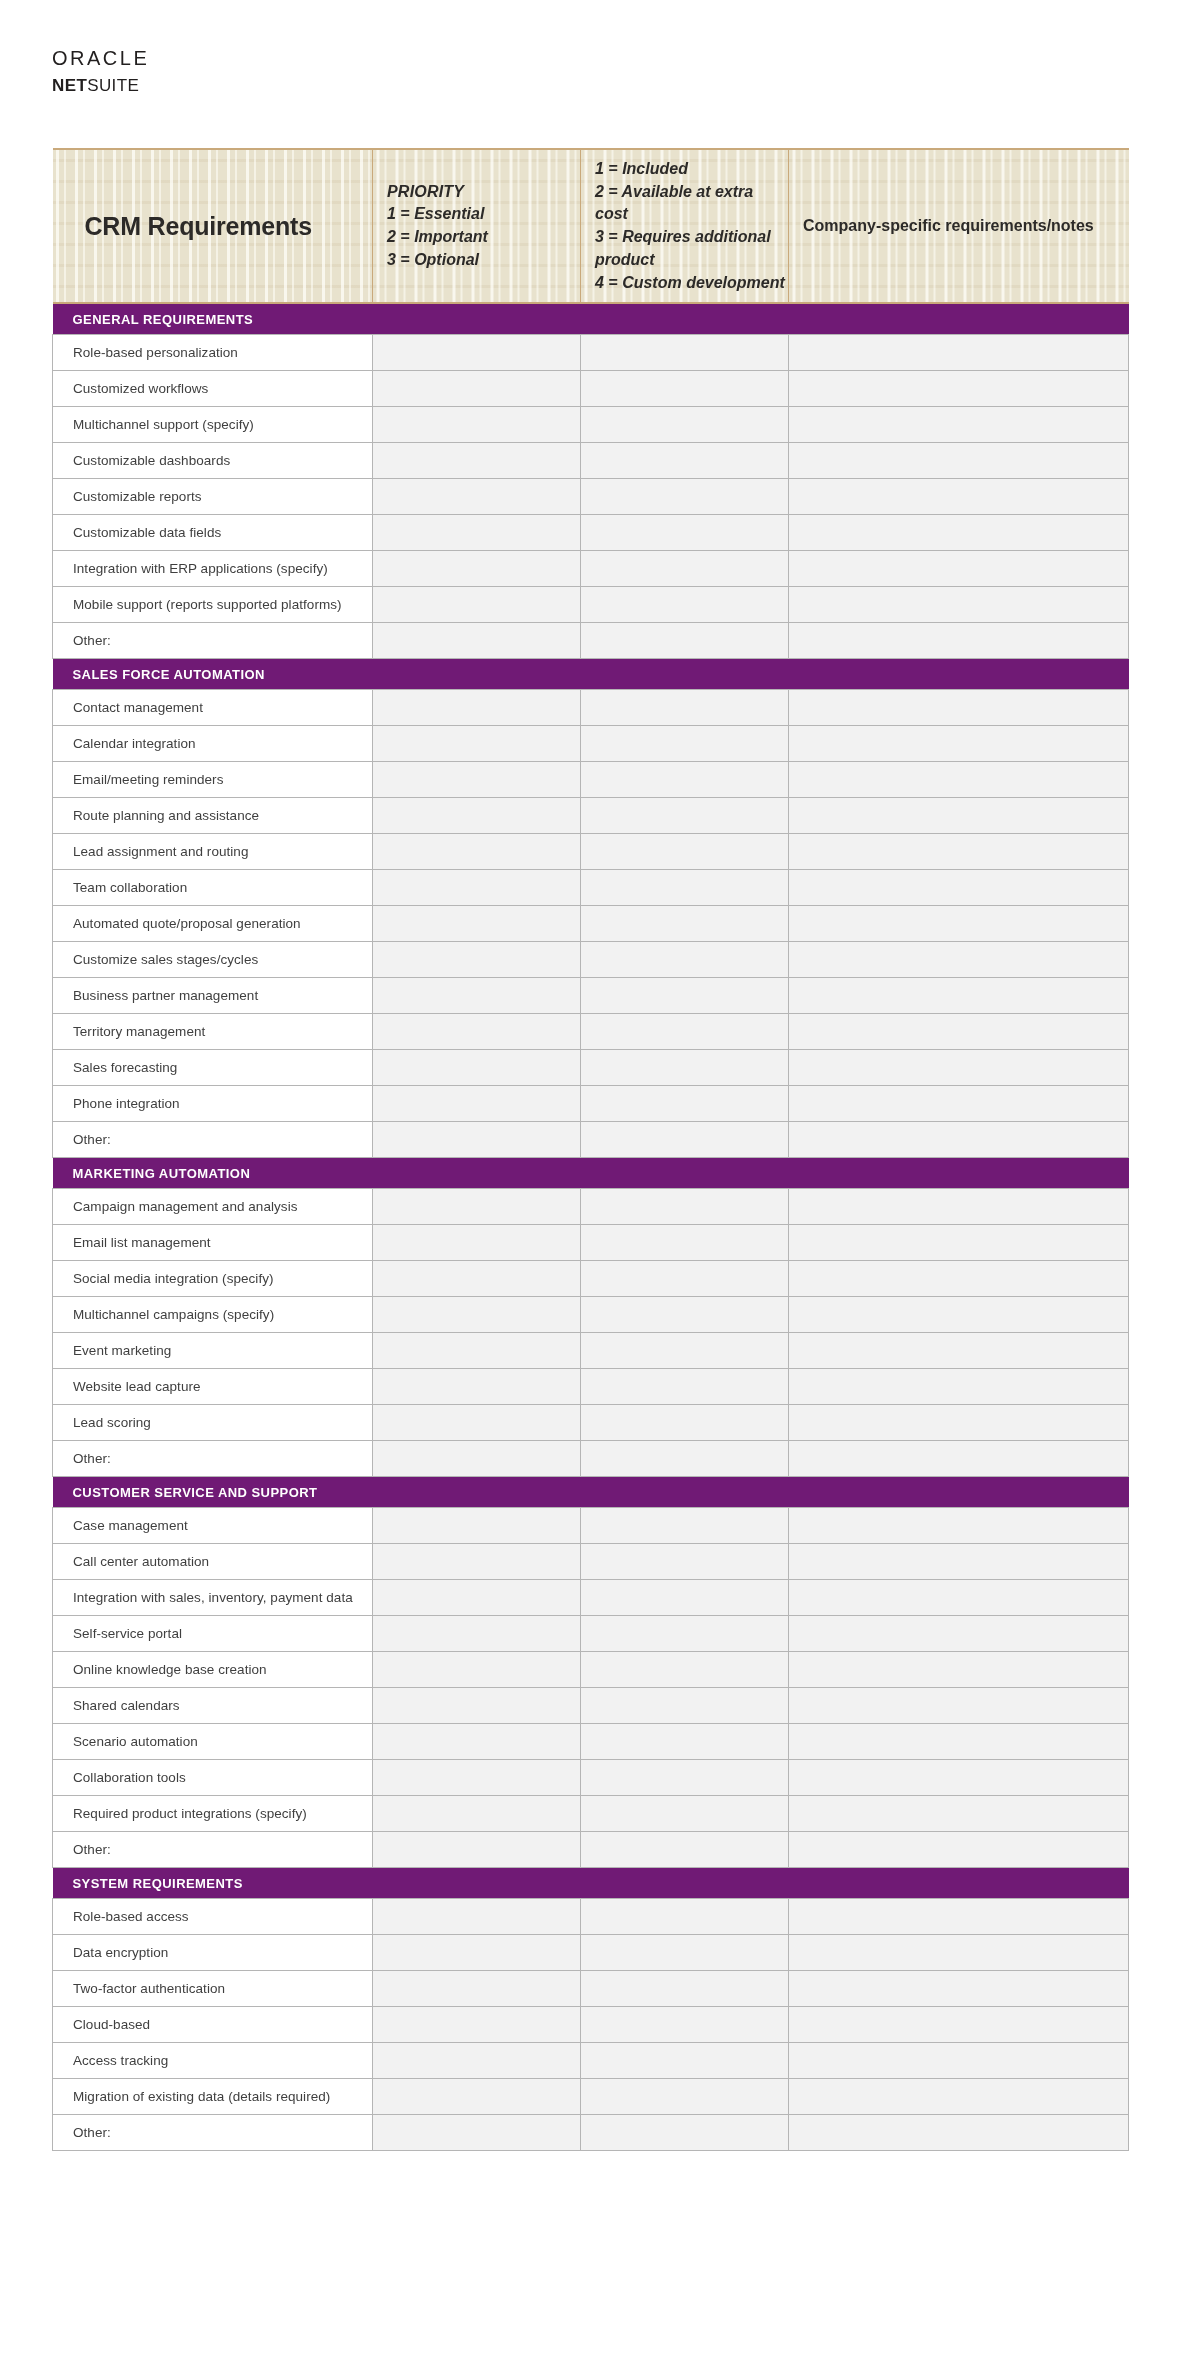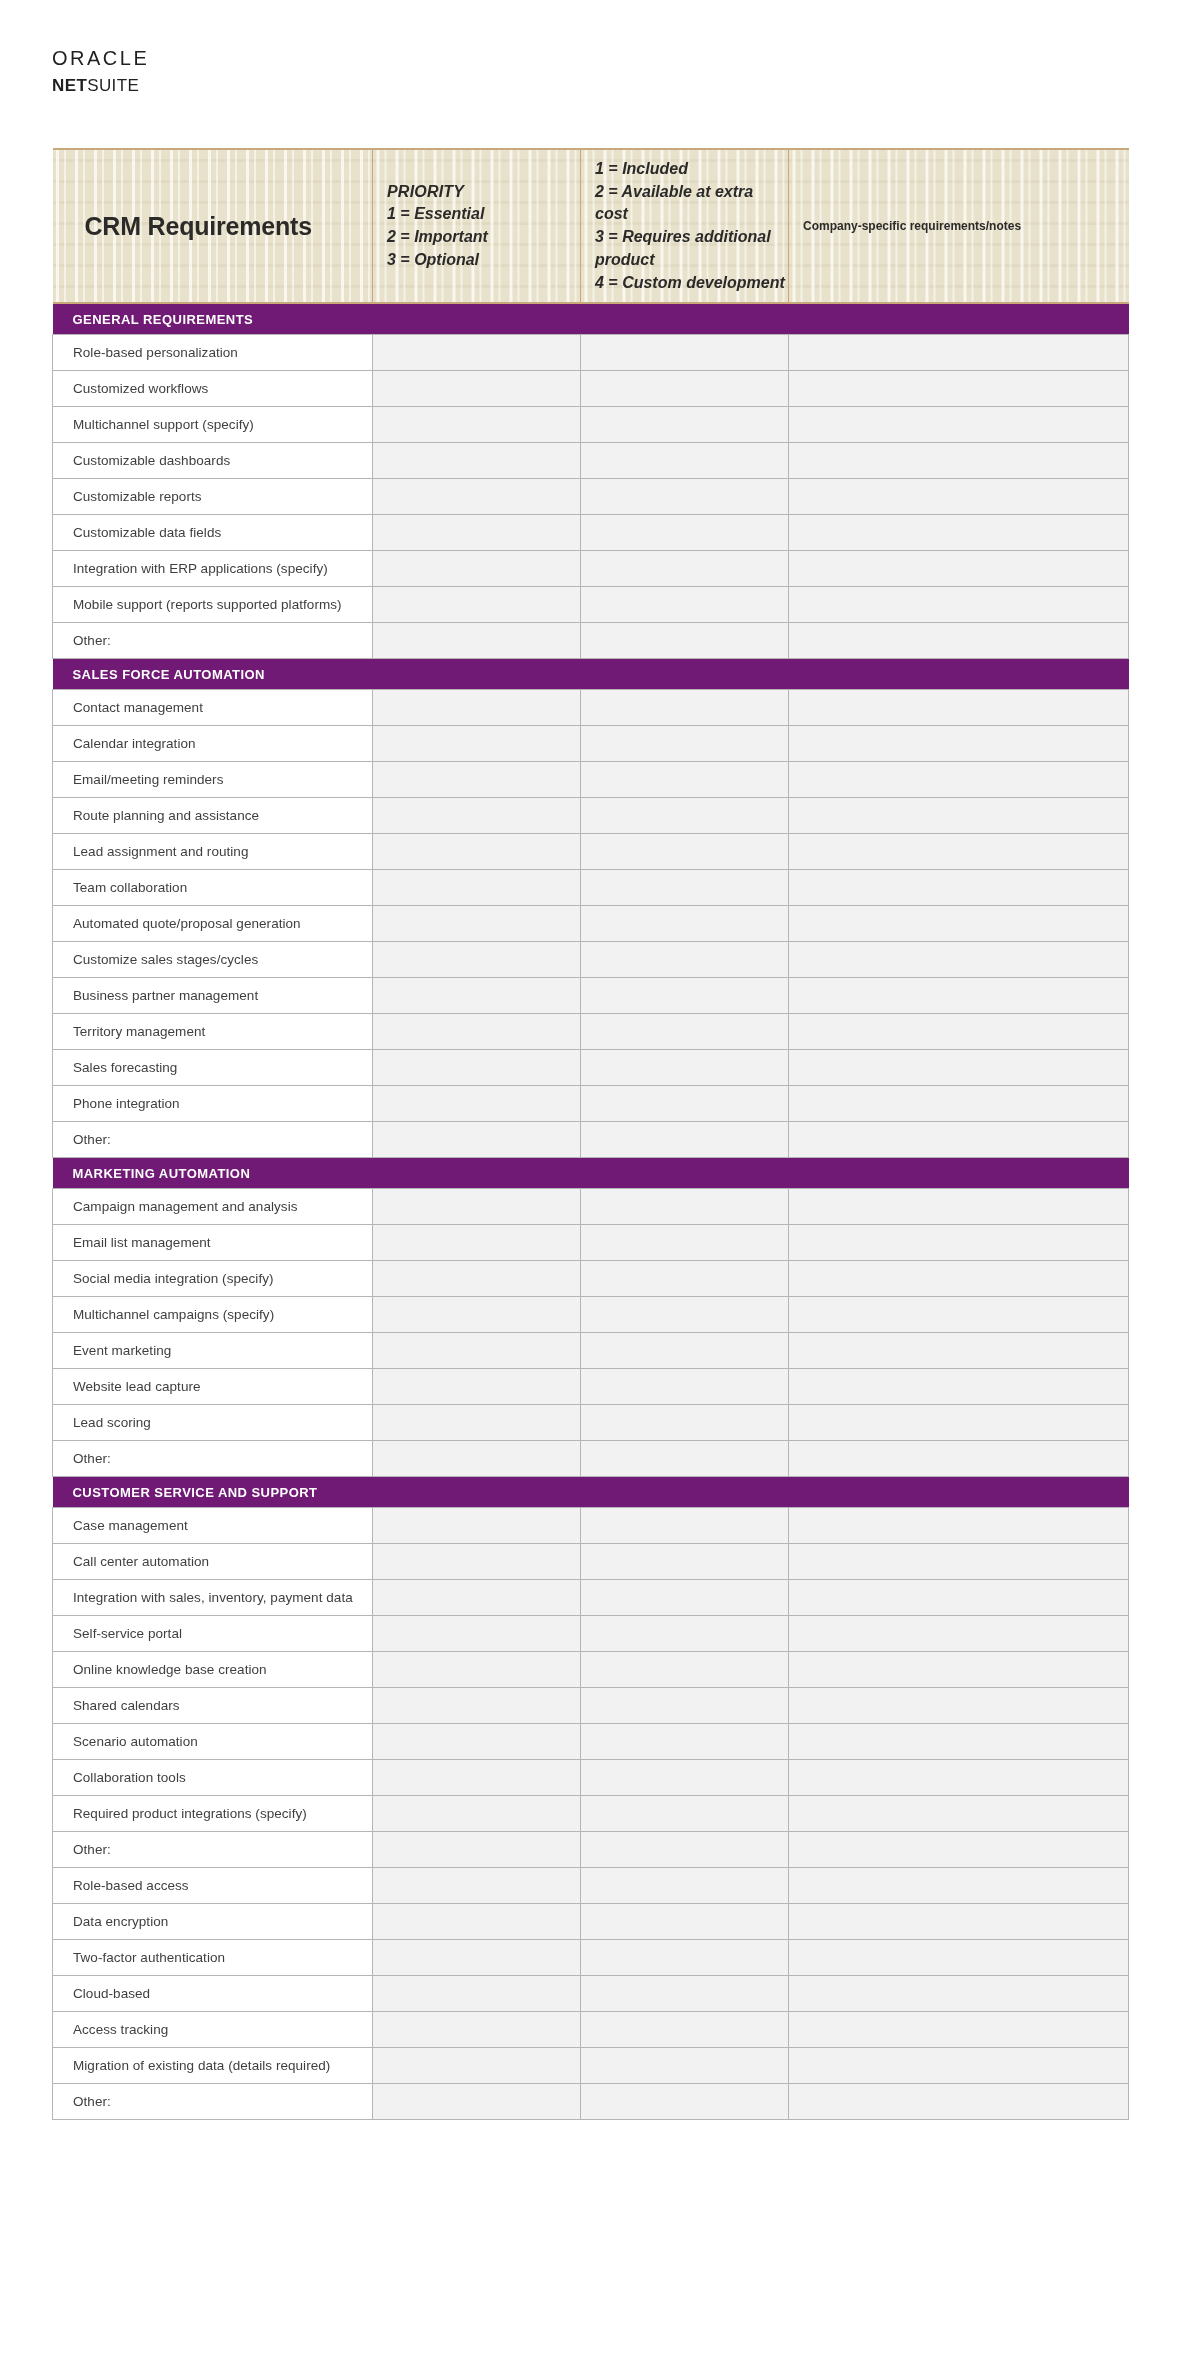--- a/index.html
+++ b/index.html
@@ -100,21 +100,21 @@
     padding: 8px 0 8px 14px;
     font-size: 16px;
     font-weight: 700;
     color: #2c2a28;
     line-height: 1.42;
     font-style: italic;
   }
   .hdr-legend .ttl { letter-spacing: 0.2px; }
   .hdr-note {
     padding-left: 14px;
-    font-size: 12px;
+    font-size: 16px;
     font-weight: 700;
     color: #2c2a28;
     white-space: nowrap;
   }
 
   
   tr.section td {
     background: #701a75;
     color: #ffffff;
     font-size: 13px;
@@ -437,20 +437,23 @@
           <td class="fill"></td>
           <td class="fill"></td>
           <td class="fill"></td>
         </tr>
         <tr class="item">
           <td class="label">Other:</td>
           <td class="fill"></td>
           <td class="fill"></td>
           <td class="fill"></td>
         </tr>
+        <tr class="section">
+          <td colspan="4">SYSTEM REQUIREMENTS</td>
+        </tr>
         <tr class="item">
           <td class="label">Role-based access</td>
           <td class="fill"></td>
           <td class="fill"></td>
           <td class="fill"></td>
         </tr>
         <tr class="item">
           <td class="label">Data encryption</td>
           <td class="fill"></td>
           <td class="fill"></td>

